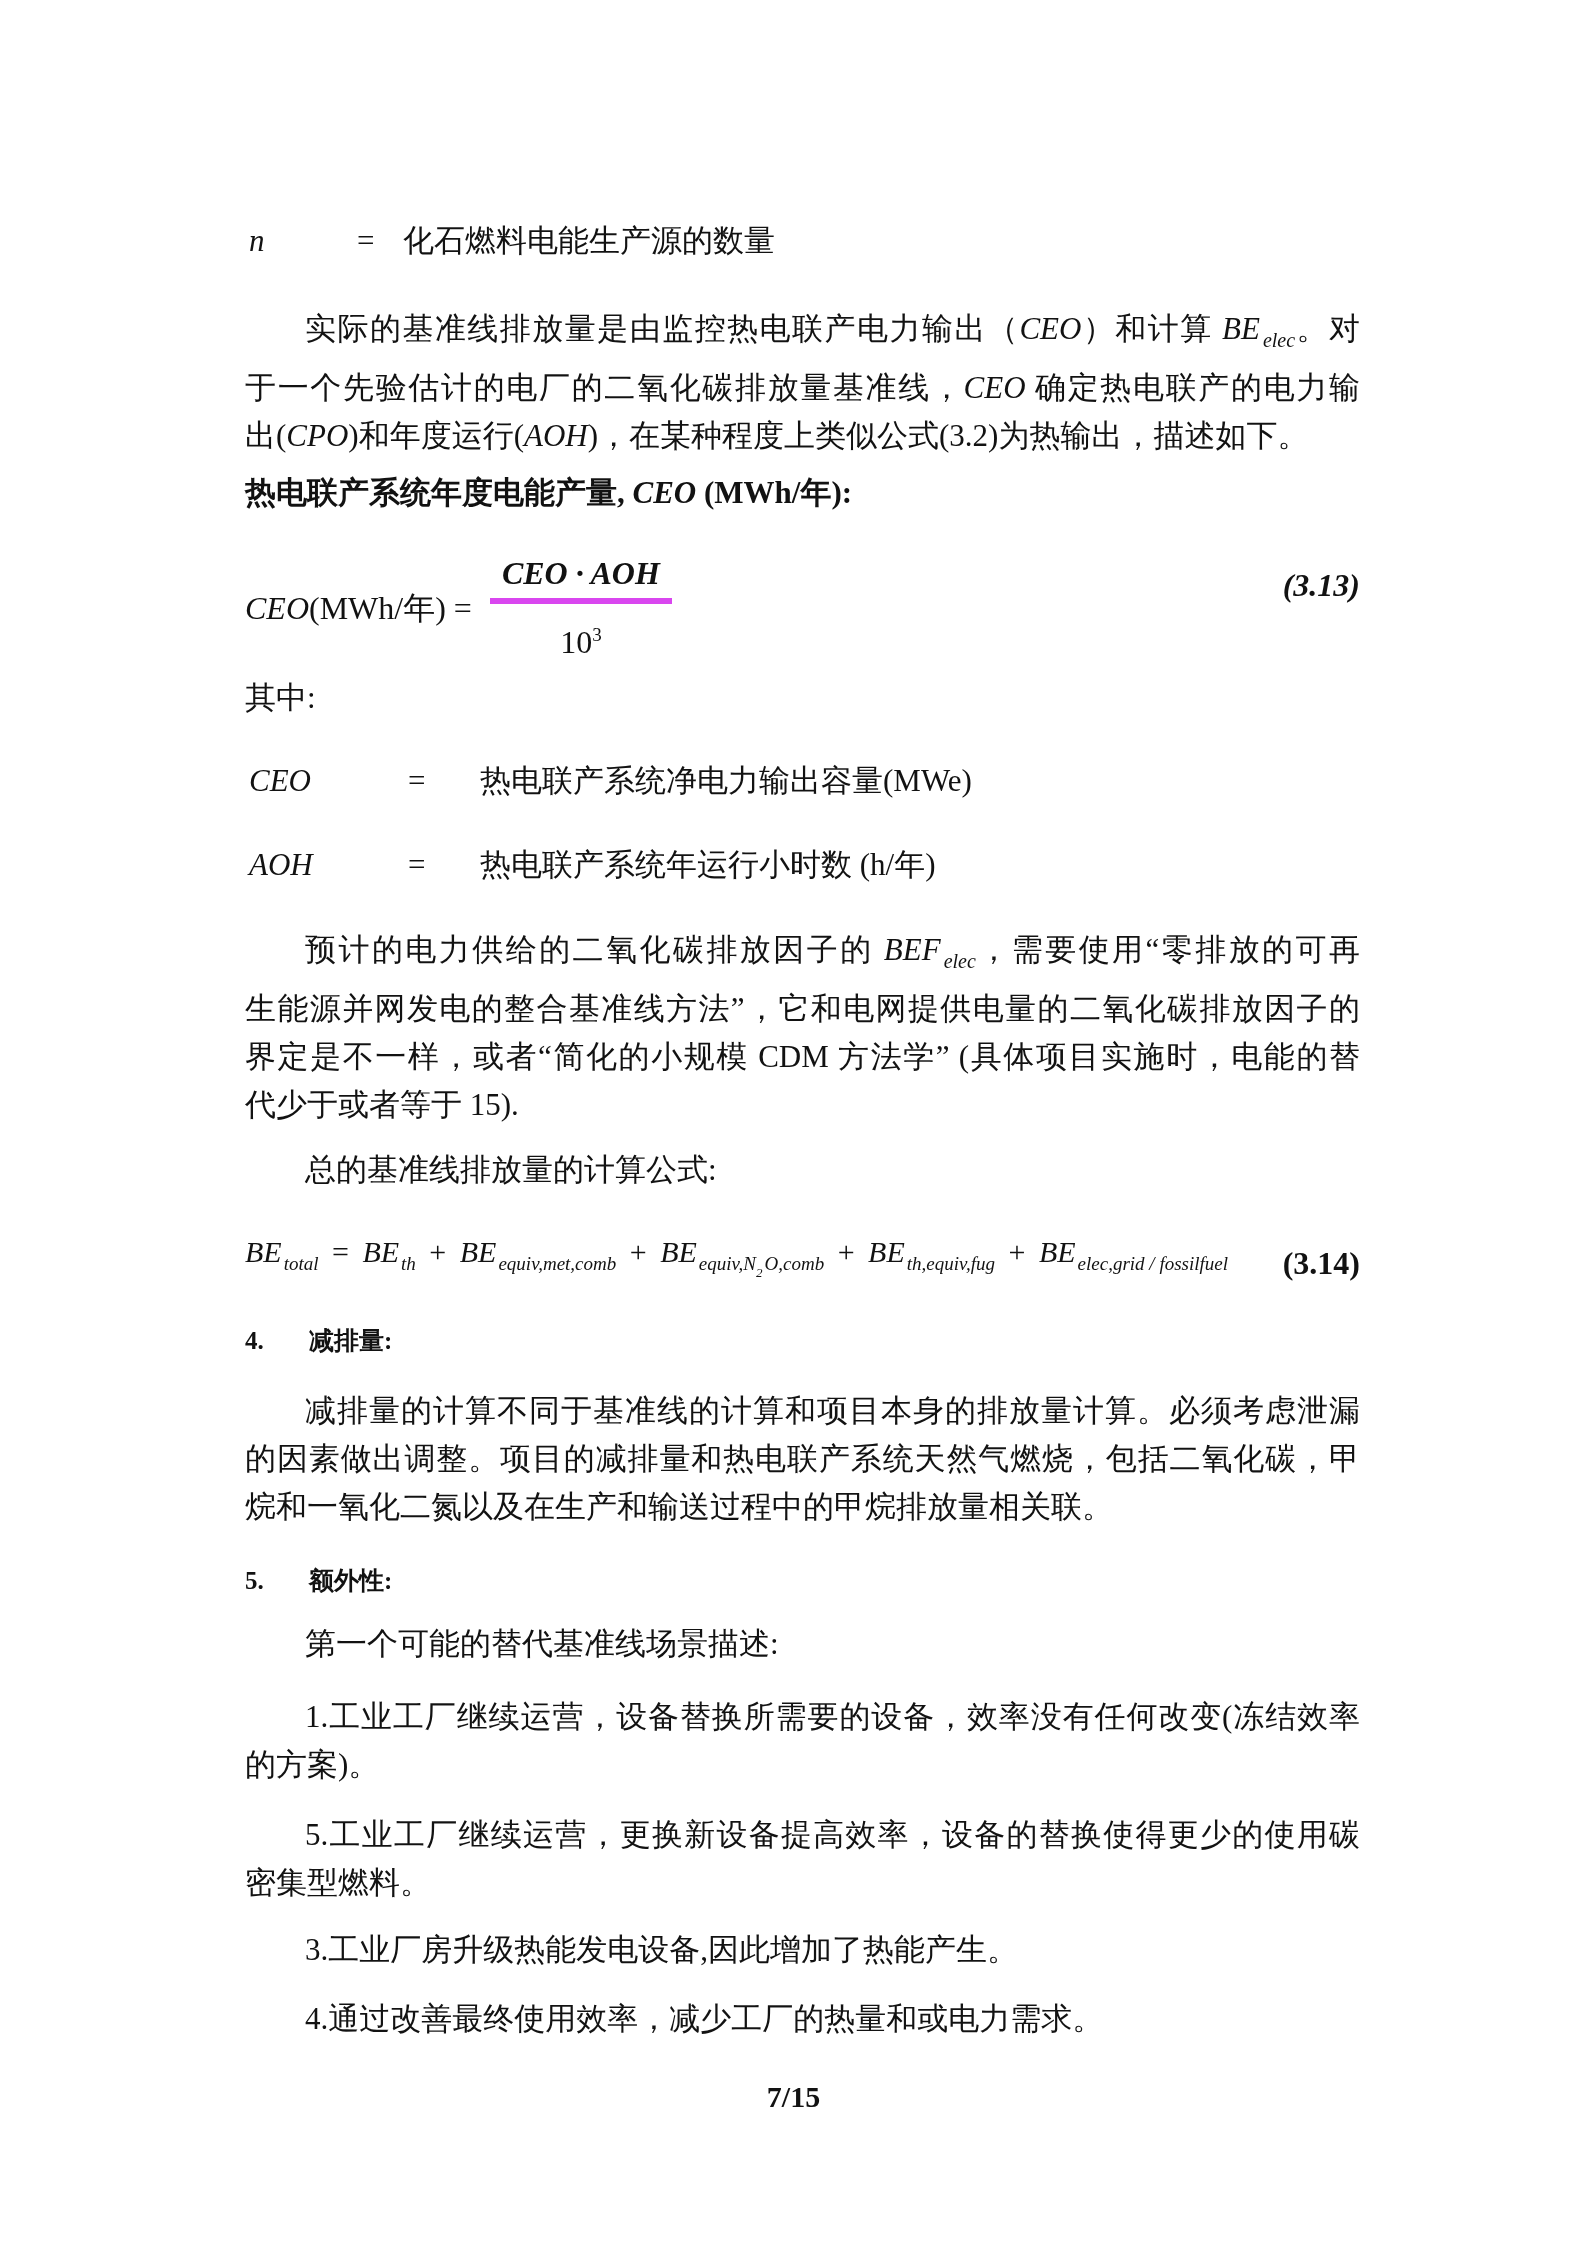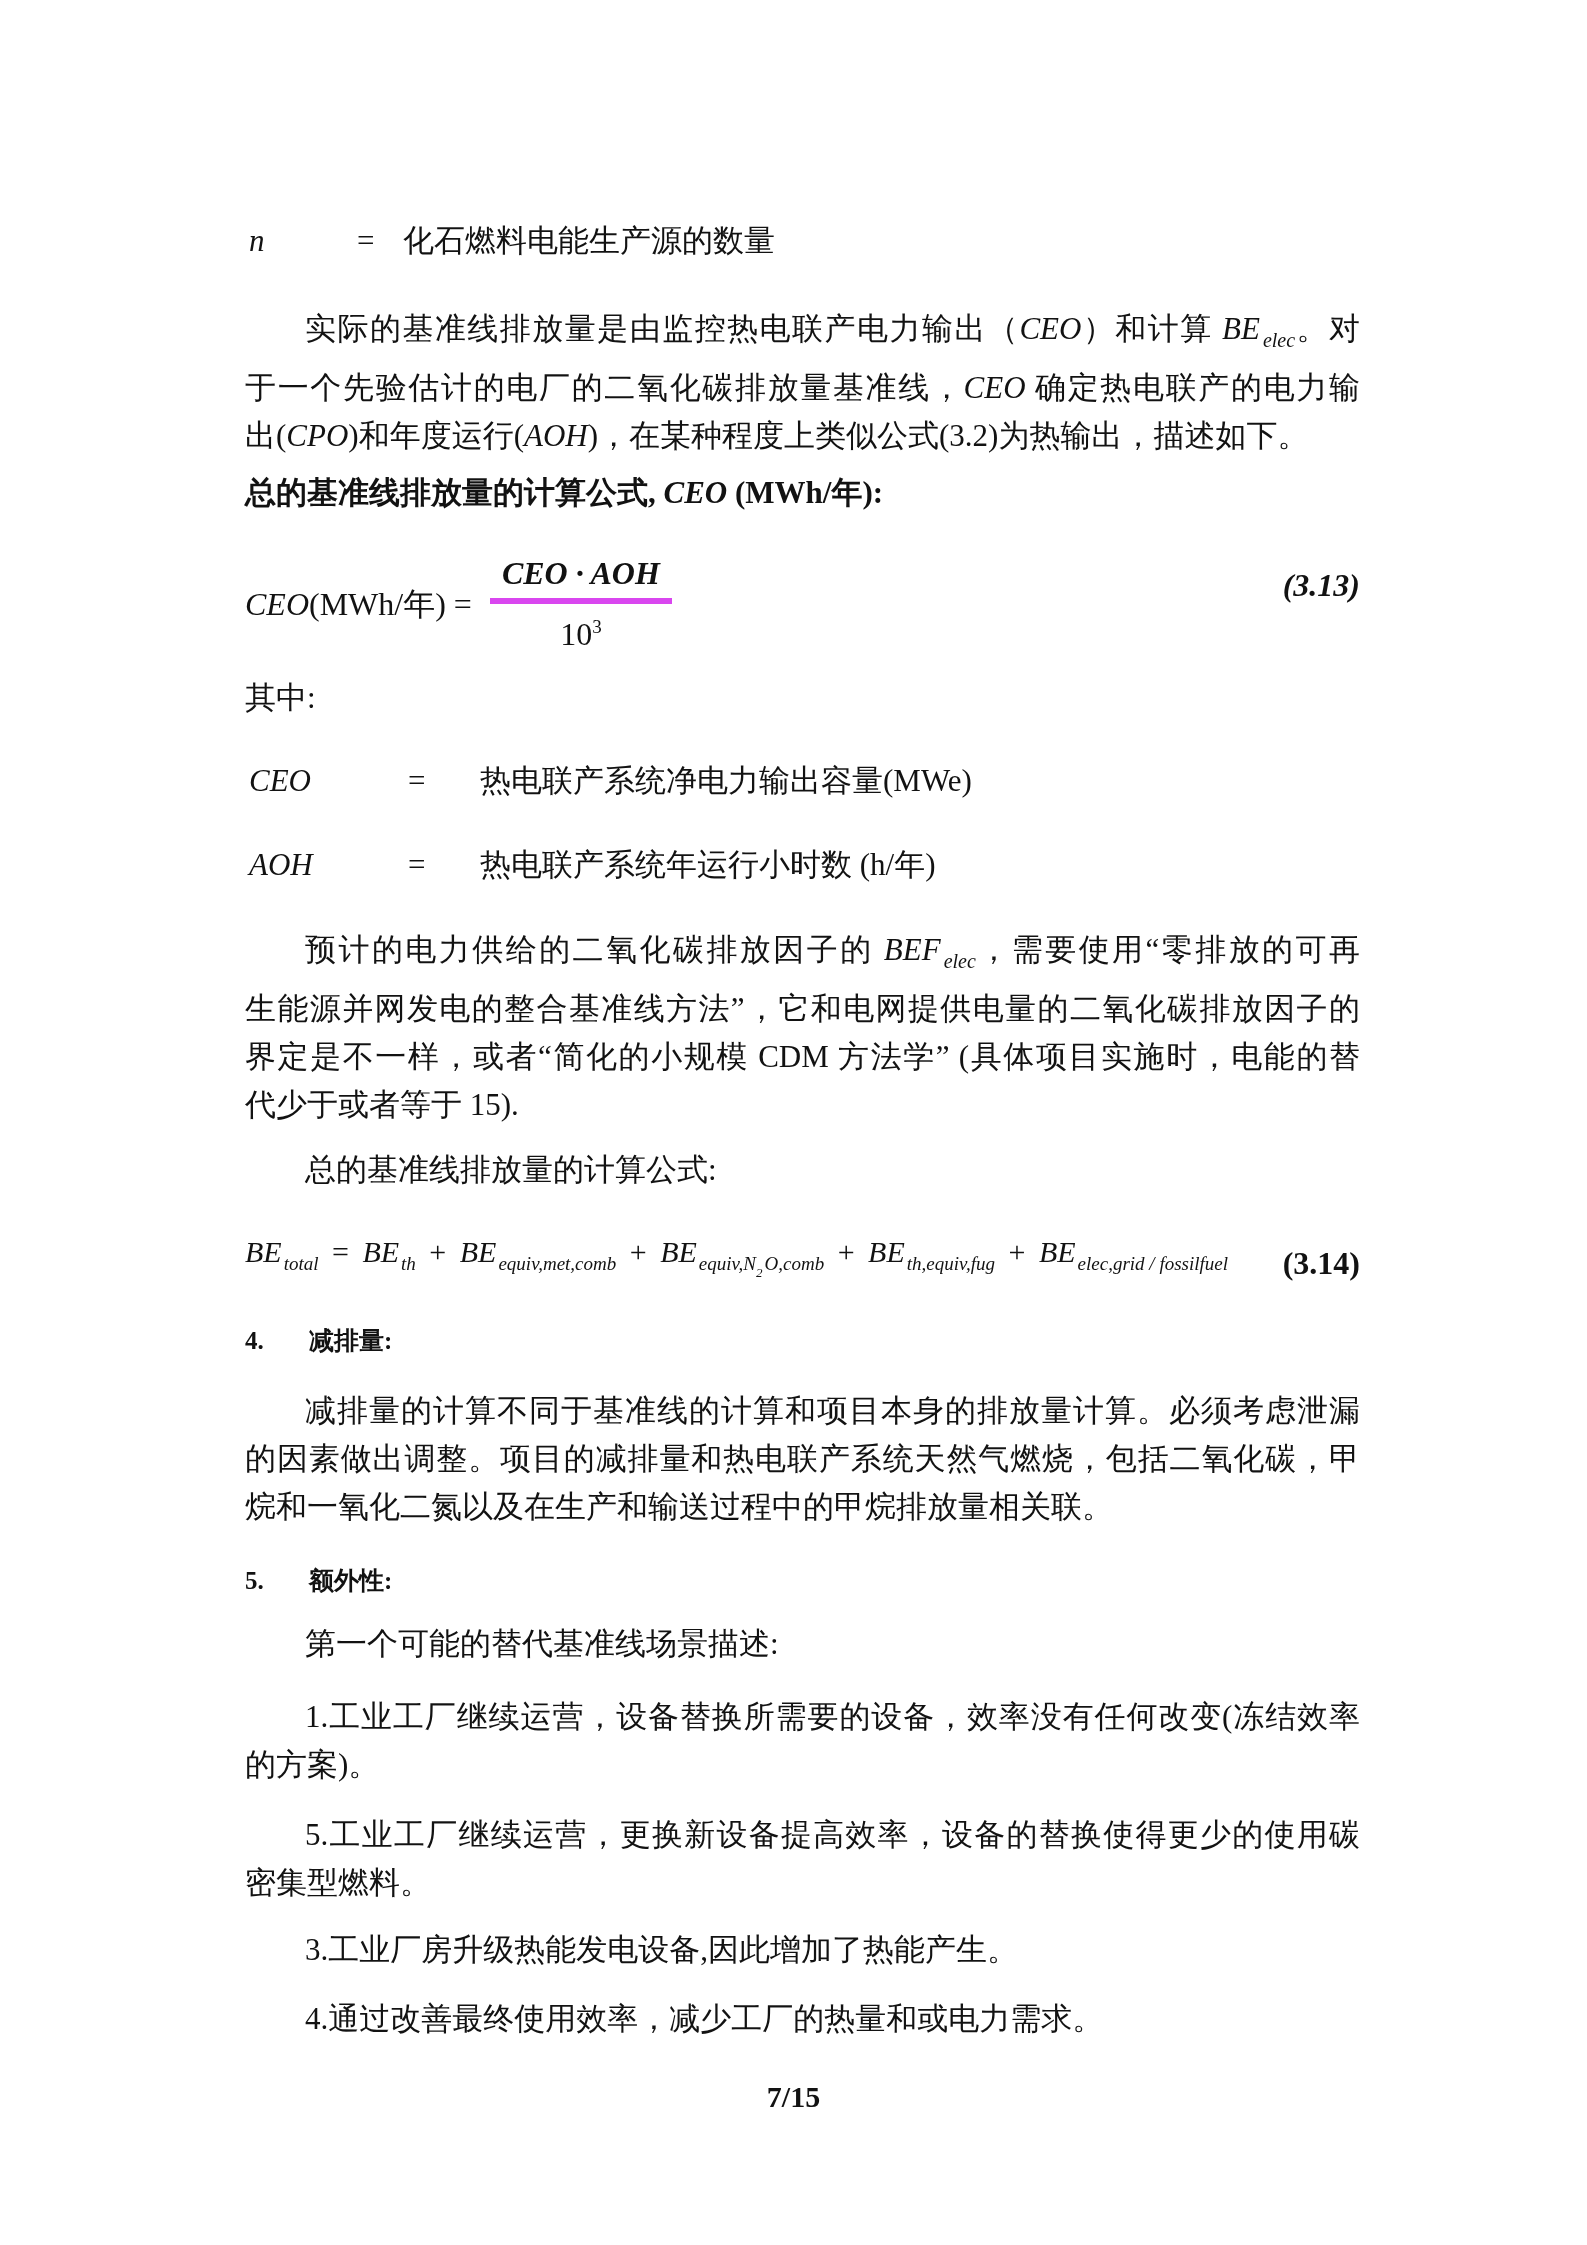--- a/index.html
+++ b/index.html
@@ -26,21 +26,21 @@
   .def-row{display:flex;font-size:31px;line-height:48px;}
   .def-term{font-style:italic;flex:0 0 var(--tw);padding-left:4px;box-sizing:border-box;}
   .def-eq{flex:0 0 var(--ew);}
   .row-n{--tw:112px;--ew:46px;}
   .row-sys{--tw:163px;--ew:72px;}
   
   .eqrow{display:flex;align-items:center;font-size:32px;}
   .f-lhs{line-height:48px;white-space:pre;}
   .frac{display:inline-flex;flex-direction:column;align-items:center;margin-left:10px;}
   .frac .num{padding:0 12px 5px;border-bottom:6px solid #d946ef;line-height:40px;font-style:italic;white-space:pre;font-weight:bold;}
-  .frac .den{line-height:42px;padding-top:2px;font-style:normal;}
+  .frac .den{line-height:42px;padding-top:10px;font-style:normal;}
   .frac .den sup{font-size:19px;}
   .eqnum{margin-left:auto;font-weight:bold;line-height:48px;font-size:32px;}
   .eqnum.top{align-self:flex-start;margin-top:8px;font-style:italic;}
   .eq-seq{white-space:nowrap;font-size:30px;line-height:48px;}
   .eq-seq .seg-sub{font-size:19px;vertical-align:-8px;margin-left:2px;margin-top:29px;}
   .eq-seq .seg-ss{font-size:13px;vertical-align:-15px;}
   
   .nheading{font-size:25px;line-height:48px;font-weight:bold;}
   .nheading .hnum{display:inline-block;width:64px;}
   
@@ -56,21 +56,21 @@
     <span class="def-eq">=</span>
     <span class="def-desc">化石燃料电能生产源的数量</span>
   </div>
 
   <div class="block" style="top:305px">
     <div class="tline jline indent"><span class="seg-r">实际的基准线排放量是由监控热电联产电力输出（</span><span class="seg-i">CEO</span><span class="seg-r">）和计算 </span><span class="seg-i">BE</span><span class="seg-sub">elec</span><span class="seg-r">。对</span></div>
     <div class="tline jline"><span class="seg-r">于一个先验估计的电厂的二氧化碳排放量基准线，</span><span class="seg-i">CEO</span><span class="seg-r"> 确定热电联产的电力输</span></div>
     <div class="tline"><span class="seg-r">出(</span><span class="seg-i">CPO</span><span class="seg-r">)和年度运行(</span><span class="seg-i">AOH</span><span class="seg-r">)，在某种程度上类似公式(3.2)为热输出，描述如下。</span></div>
   </div>
 
-  <div class="block tline" style="top:469px"><span class="seg-b">总的基准线排放量的计算公式, </span><span class="seg-bi">CEO</span><span class="seg-b"> (MWh/年):</span></div>
+  <div class="block tline" style="top:469px"><span class="seg-b">热电联产系统年度电能产量, </span><span class="seg-bi">CEO</span><span class="seg-b"> (MWh/年):</span></div>
 
   <div class="block" style="top:553px">
     <div class="eqrow">
       <span class="f-lhs"><span class="seg-i">CEO</span><span>(MWh/年) = </span></span>
       <span class="frac">
         <span class="num">CEO · AOH</span>
         <span class="den"><span>10</span><sup>3</sup></span>
       </span>
       <span class="eqnum top">(3.13)</span>
     </div>

